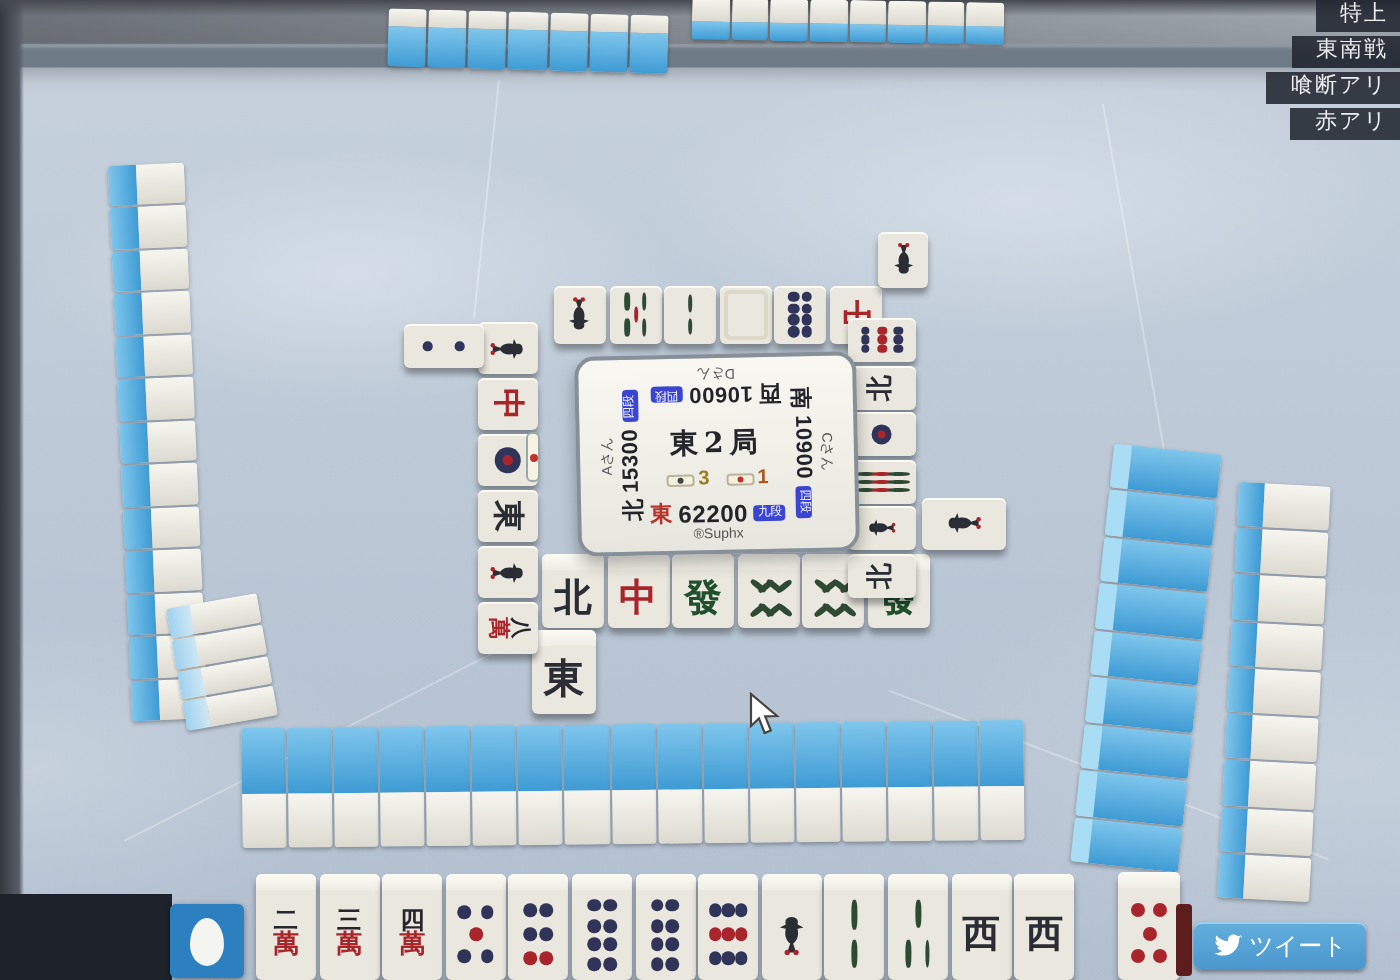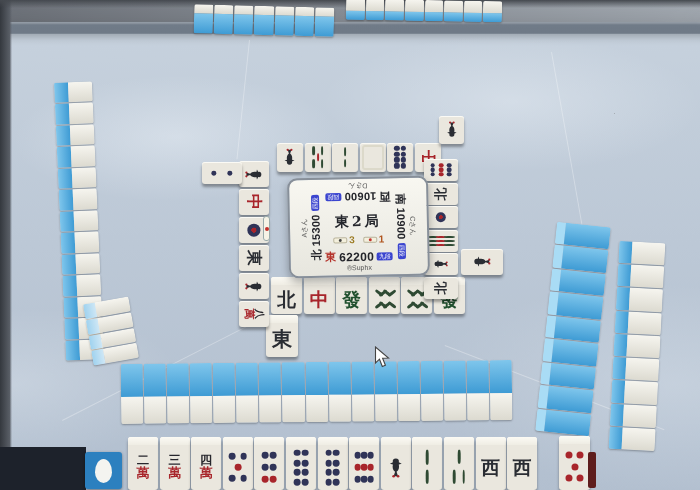--- a/index.html
+++ b/index.html
@@ -823,23 +823,35 @@
             <i class="dot" style="width: 7.02px; height: 7.02px; left: 28%; top: 24%; background: rgb(168, 37, 43);"></i>
             <i class="dot" style="width: 7.02px; height: 7.02px; left: 72%; top: 24%; background: rgb(168, 37, 43);"></i>
             <i class="dot" style="width: 7.02px; height: 7.02px; left: 50%; top: 50%; background: rgb(168, 37, 43);"></i>
             <i class="dot" style="width: 7.02px; height: 7.02px; left: 28%; top: 76%; background: rgb(168, 37, 43);"></i>
             <i class="dot" style="width: 7.02px; height: 7.02px; left: 72%; top: 76%; background: rgb(168, 37, 43);"></i>
           </div>
         </div>
       </div>
     </div>
 
+  <div id="menu">
+      <div class="menu-row">特上</div>
+      <div class="menu-row">東南戦</div>
+      <div class="menu-row">喰断アリ</div>
+      <div class="menu-row">赤アリ</div>
+    </div>
 
   <div id="egg">
       <i></i>
     </div>
 
   <div id="tweetSliver"></div>
+  <div id="tweetBtn">
+    <svg width="14" height="12" viewBox="0 0 24 20">
+      <path d="M24 2.4c-.9.4-1.8.7-2.8.8 1-.6 1.8-1.6 2.1-2.7-.9.6-2 1-3.1 1.2C19.3.7 18.1.1 16.7.1c-2.6 0-4.8 2.1-4.8 4.8 0 .4 0 .7.1 1.1C8 5.8 4.4 3.9 2 1 .9 2.9 1.5 5.3 3.3 6.5c-.8 0-1.5-.2-2.2-.6v.1c0 2.3 1.6 4.2 3.8 4.7-.7.2-1.4.2-2.2.1.6 1.9 2.4 3.3 4.5 3.3-1.9 1.5-4.4 2.2-6.9 1.9 2.1 1.4 4.7 2.2 7.4 2.2 8.9 0 13.8-7.4 13.8-13.8v-.6c1-.7 1.8-1.6 2.5-2.6z" fill="#fff"></path>
+    </svg>
+    <span>ツイート</span>
+  </div>
 
   <svg id="cursor" width="17" height="22" viewBox="0 0 17 22" style="left: 374px; top: 346px;">
     <path d="M1.5 1 L1.5 17 L5.5 13.2 L8.3 20.5 L11.4 19.2 L8.6 12.2 L14.5 12 Z" fill="#fff" stroke="#444" stroke-width="1.1"></path>
   </svg>
 </div>
 
 </body></html>

